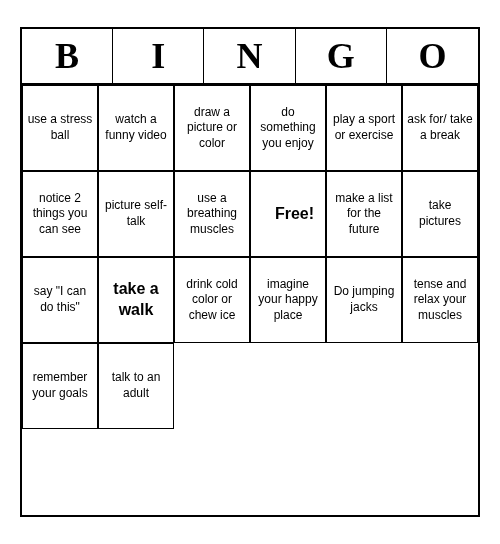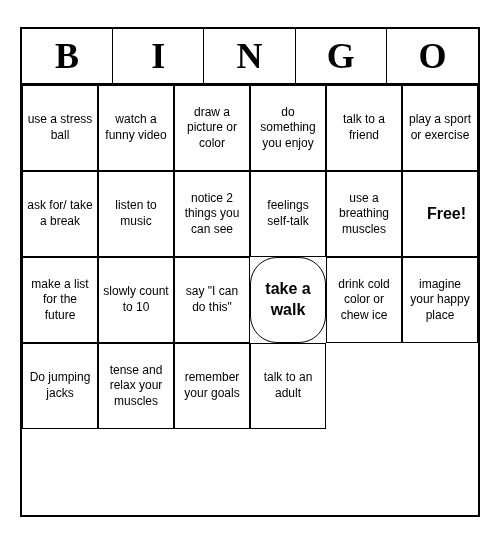--- a/index.html
+++ b/index.html
@@ -48,49 +48,46 @@
       word-break: break-word;
     }
     .bingo-cell.free {
       font-size: 16px;
       font-weight: bold;
       padding-left: 17px;
     }
     .bingo-cell.bold-large {
       font-size: 16px;
       font-weight: bold;
-      border-radius: 27px;
     }
   </style>
 </head>
 <body>
 
 <div class="bingo-container">
   <div class="bingo-header">
   <div class="bingo-header-cell">B</div>
       <div class="bingo-header-cell">I</div>
       <div class="bingo-header-cell">N</div>
       <div class="bingo-header-cell">G</div>
       <div class="bingo-header-cell">O</div>
     </div>
   <div class="bingo-grid">
   <div class="bingo-cell">use a stress ball</div>
       <div class="bingo-cell">watch a funny video</div>
       <div class="bingo-cell">draw a picture or color</div>
       <div class="bingo-cell">do something you enjoy</div>
-      <div class="bingo-cell">talk to a friend</div>
       <div class="bingo-cell">play a sport or exercise</div>
       <div class="bingo-cell">ask for/ take a break</div>
-      <div class="bingo-cell">listen to music</div>
       <div class="bingo-cell">notice 2 things you can see</div>
-      <div class="bingo-cell">feelings self-talk</div>
+      <div class="bingo-cell">picture self-talk</div>
       <div class="bingo-cell">use a breathing muscles</div>
       <div class="bingo-cell free">Free!</div>
       <div class="bingo-cell">make a list for the future</div>
-      <div class="bingo-cell">slowly count to 10</div>
+      <div class="bingo-cell">take pictures</div>
       <div class="bingo-cell">say "I can do this"</div>
       <div class="bingo-cell bold-large">take a walk</div>
       <div class="bingo-cell">drink cold color or chew ice</div>
       <div class="bingo-cell">imagine your happy place</div>
       <div class="bingo-cell">Do jumping jacks</div>
       <div class="bingo-cell">tense and relax your muscles</div>
       <div class="bingo-cell">remember your goals</div>
       <div class="bingo-cell">talk to an adult</div>
     </div>
 </div>

